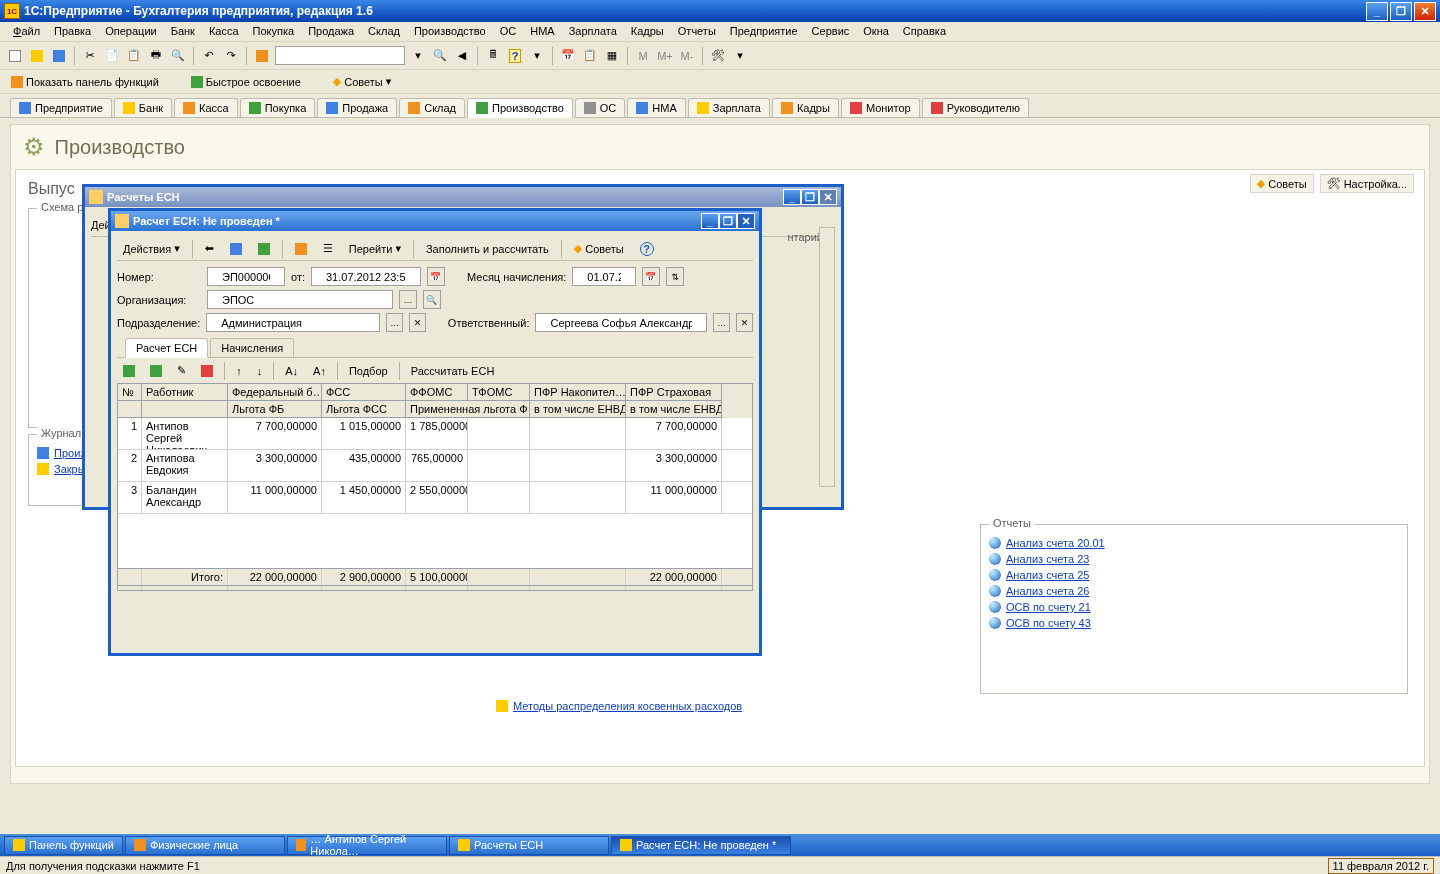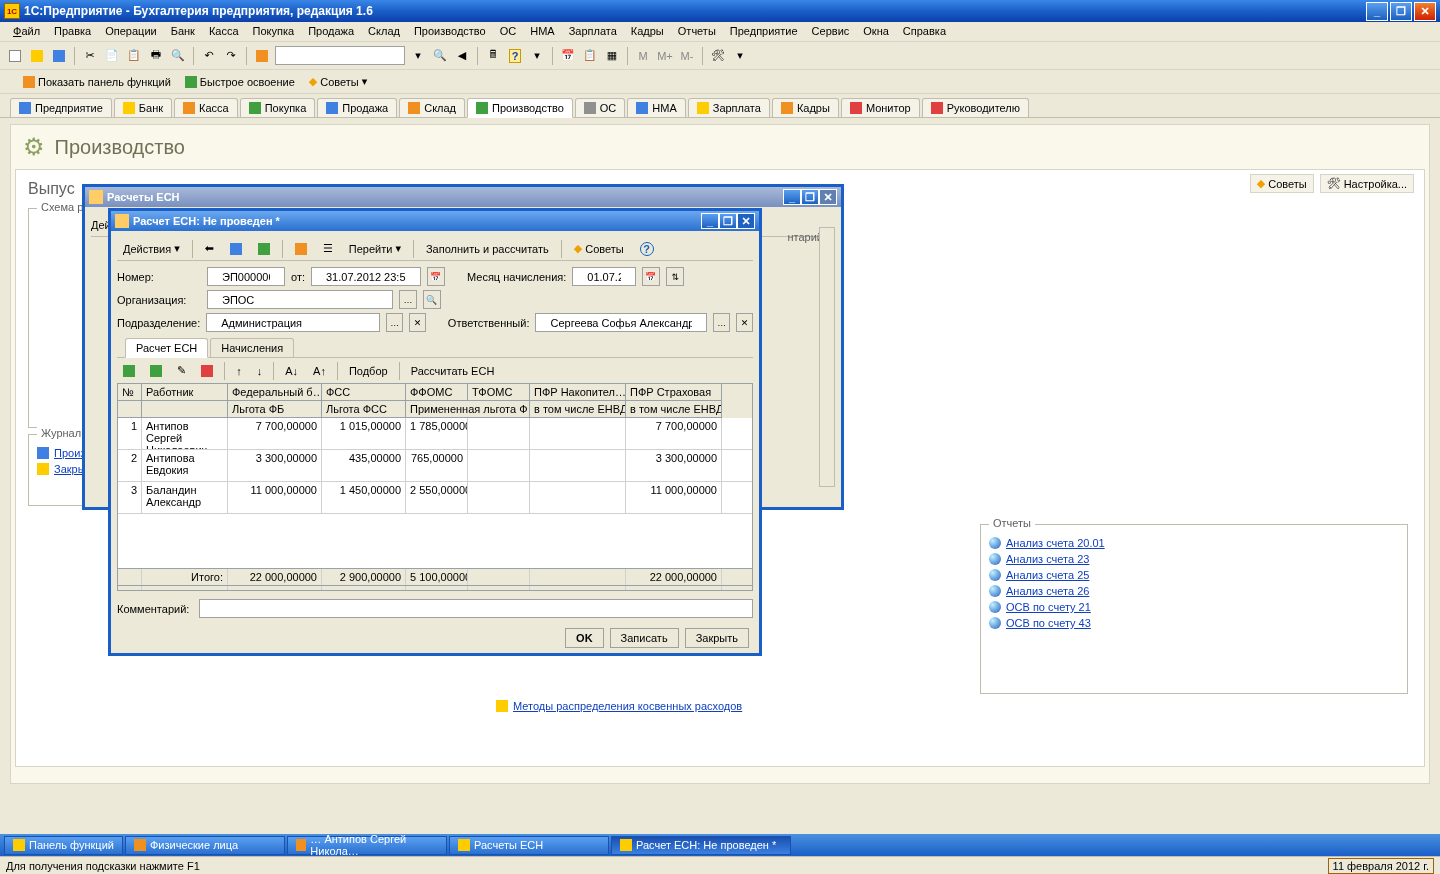--- a/index.html
+++ b/index.html
@@ -18,21 +18,21 @@
 .menubar { background: #ece9d8; height: 20px; display: flex; border-bottom: 1px solid #d8d5c8; padding-left: 6px; }
 .menu-item { padding: 3px 7px; cursor: pointer; }
 .menu-item .und { text-decoration: underline; }
 
 
 .toolbar { background: #ece9d8; height: 28px; display: flex; align-items: center; padding: 0 6px; gap: 4px; border-bottom: 1px solid #d8d5c8; }
 .tb-icon { width: 18px; height: 18px; display: flex; align-items: center; justify-content: center; cursor: pointer; border: 1px solid transparent; }
 .tb-sep { width: 1px; height: 18px; background: #b5b2a0; margin: 0 2px; }
 .tb-search { width: 130px; height: 19px; border: 1px solid #a0a0a0; background: #fff; }
 
-.toolbar2 { background: #ece9d8; height: 24px; display: flex; align-items: center; padding: 0 19px; gap: 6px; border-bottom: 1px solid #d8d5c8; }
+.toolbar2 { background: #ece9d8; height: 24px; display: flex; align-items: center; padding: 0 7px; gap: 24px; border-bottom: 1px solid #d8d5c8; }
 .tb-link { display: flex; align-items: center; gap: 3px; padding: 2px 4px; cursor: pointer; }
 
 
 .section-tabs { background: #ece9d8; height: 24px; display: flex; align-items: flex-end; padding: 0 10px; gap: 0; border-bottom: 1px solid #c0bcaf; }
 .section-tab { padding: 3px 8px; background: #f5f3e8; border: 1px solid #c0bcaf; border-bottom: none; border-radius: 3px 3px 0 0; display: flex; align-items: center; gap: 4px; cursor: pointer; margin-right: 2px; }
 .section-tab.active { background: #fff; border-bottom: 1px solid #fff; margin-bottom: -1px; }
 
 
 .main-panel { background: #faf8eb; margin: 6px 10px; border: 1px solid #d8d5c8; height: 660px; position: relative; }
 .main-header { display: flex; align-items: center; gap: 10px; padding: 8px 12px; }
@@ -512,30 +512,21 @@
         <div class="grid-cell" style="width:86px"></div>
         <div class="grid-cell" style="width:94px"></div>
         <div class="grid-cell" style="width:84px"></div>
         <div class="grid-cell" style="width:62px"></div>
         <div class="grid-cell" style="width:62px"></div>
         <div class="grid-cell" style="width:96px"></div>
         <div class="grid-cell" style="width:96px"></div>
       </div>
     </div>
 
-    <div class="form-row" style="margin-top:8px">
-      <div class="form-label" style="width:76px">Комментарий:</div>
-      <input class="form-input" style="flex: 1 1 0%;">
-    </div>
-
-    <div class="btn-row">
-      <div class="btn primary">OK</div>
-      <div class="btn">Записать</div>
-      <div class="btn">Закрыть</div>
-    </div>
+
   </div>
 </div>
 
 <div class="taskbar">
   <div class="task-btn">
       <span class="icon-sq c-yellow"></span>
       <span>Панель функций</span>
     </div>
   <div class="task-btn" style="width:160px">
       <span class="icon-sq c-orange"></span>

